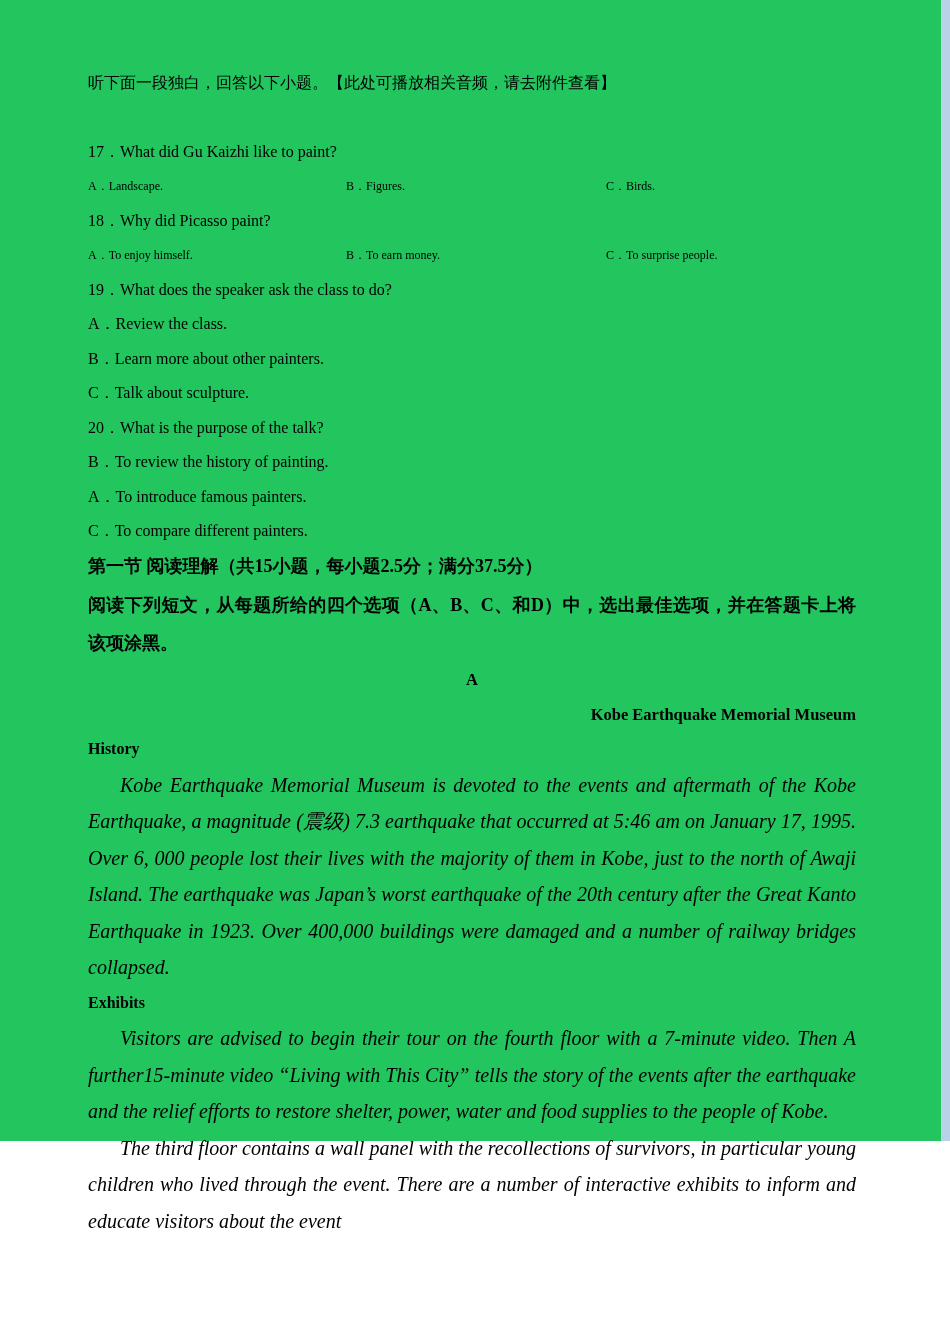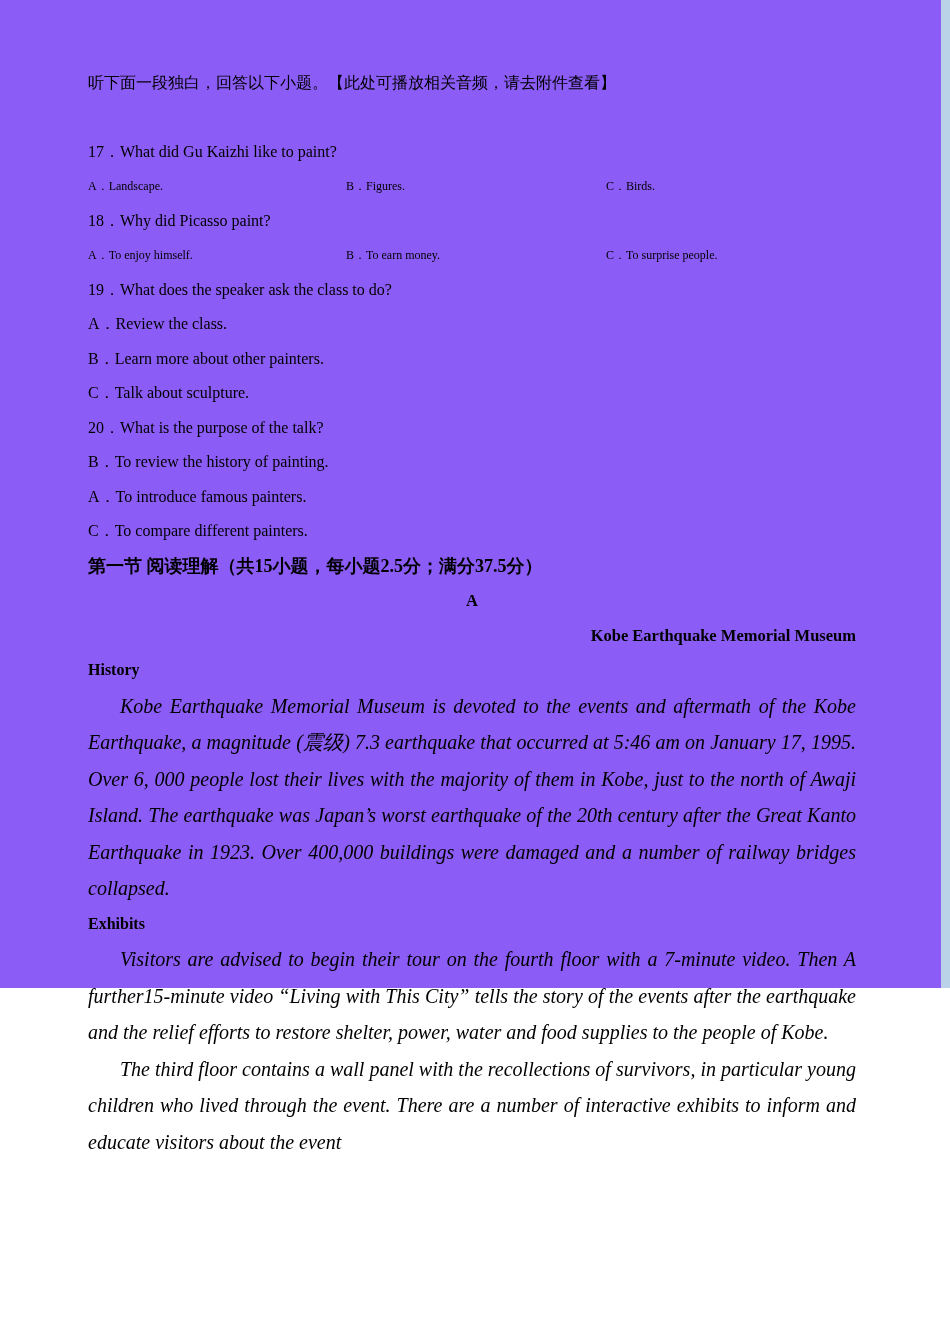--- a/index.html
+++ b/index.html
@@ -11,22 +11,22 @@
     width: 950px;
     height: 1344px;
     position: relative;
     overflow: hidden;
     font-family: "Liberation Serif", "DejaVu Serif", serif;
     color: #000000;
   }
   .page {
     position: relative;
     width: 950px;
-    height: 988px;
-    background: #8b5cf6;
+    height: 1141px;
+    background: #22c55e;
   }
   .edge-strip {
     position: absolute;
     top: 0;
     right: 0;
     width: 9px;
     height: 100%;
     background: #b9d2e8;
   }
   .content {
@@ -123,20 +123,21 @@
     </div>
 
     <div>
       <div class="line">20．What is the purpose of the talk?</div>
       <div class="line">B．To review the history of painting.</div>
       <div class="line">A．To introduce famous painters.</div>
       <div class="line">C．To compare different painters.</div>
     </div>
 
     <div class="cn-header">第一节 阅读理解（共15小题，每小题2.5分；满分37.5分）</div>
+    <div class="cn-instructions">阅读下列短文，从每题所给的四个选项（A、B、C、和D）中，选出最佳选项，并在答题卡上将该项涂黑。</div>
 
     <div class="passage-label">A</div>
     <div class="passage-title">Kobe Earthquake Memorial Museum</div>
 
     <div class="sub-heading">History</div>
     <div class="para">Kobe Earthquake Memorial Museum is devoted to the events and aftermath of the Kobe Earthquake, a magnitude (震级)  7.3 earthquake that occurred at 5:46 am on January 17, 1995. Over 6, 000 people lost their lives with the majority of them in Kobe, just to the north of Awaji Island. The earthquake was Japan’s worst earthquake of the 20th century after the Great Kanto Earthquake in 1923. Over 400,000 buildings were damaged and a number of railway bridges collapsed.</div>
 
     <div class="sub-heading">Exhibits</div>
     <div class="para">Visitors are advised to begin their tour on the fourth floor with a 7-minute video. Then A further15-minute video “Living with This City” tells the story of the events after the earthquake and the relief efforts to restore shelter, power, water and food supplies to the people of Kobe.</div>
     <div class="para">The third floor contains a wall panel with the recollections of survivors, in particular young children who lived through the event. There are a number of interactive exhibits to inform and educate visitors about the event</div>

